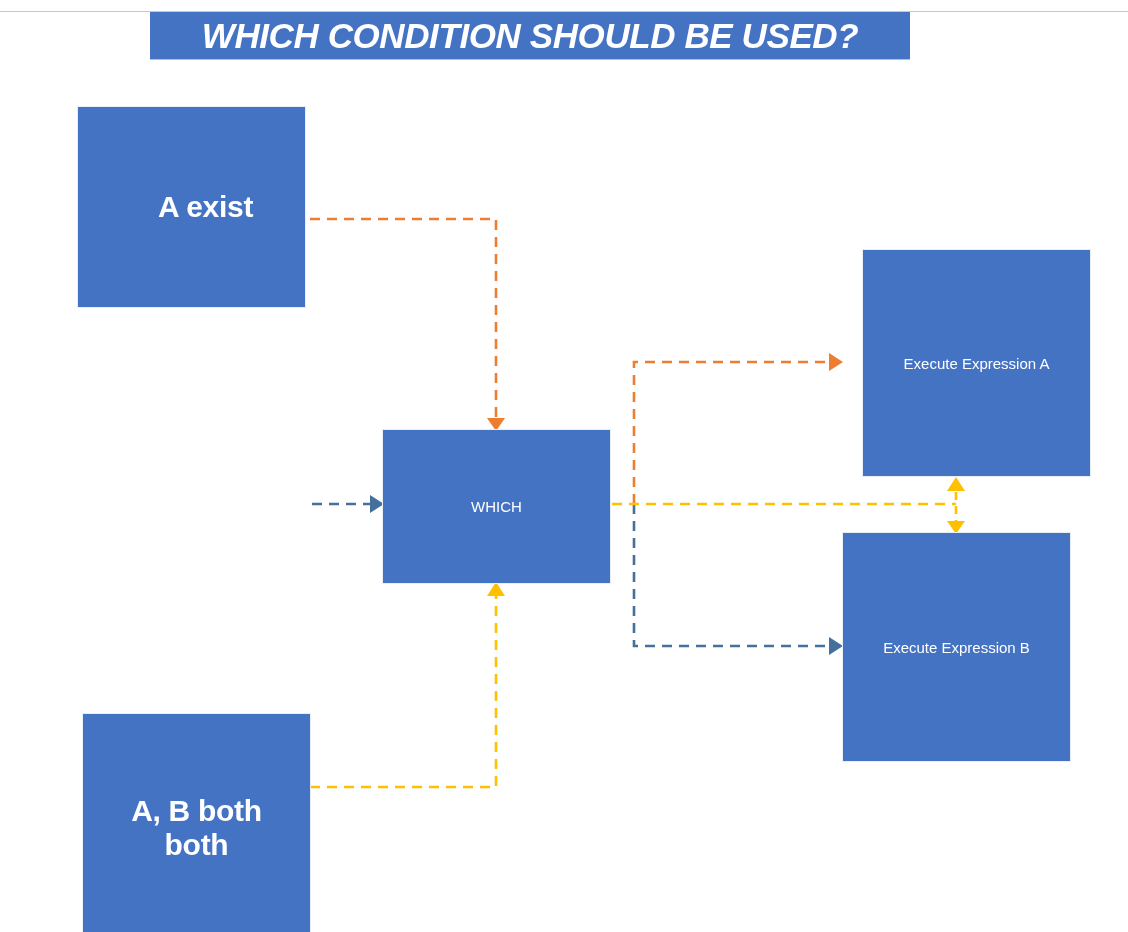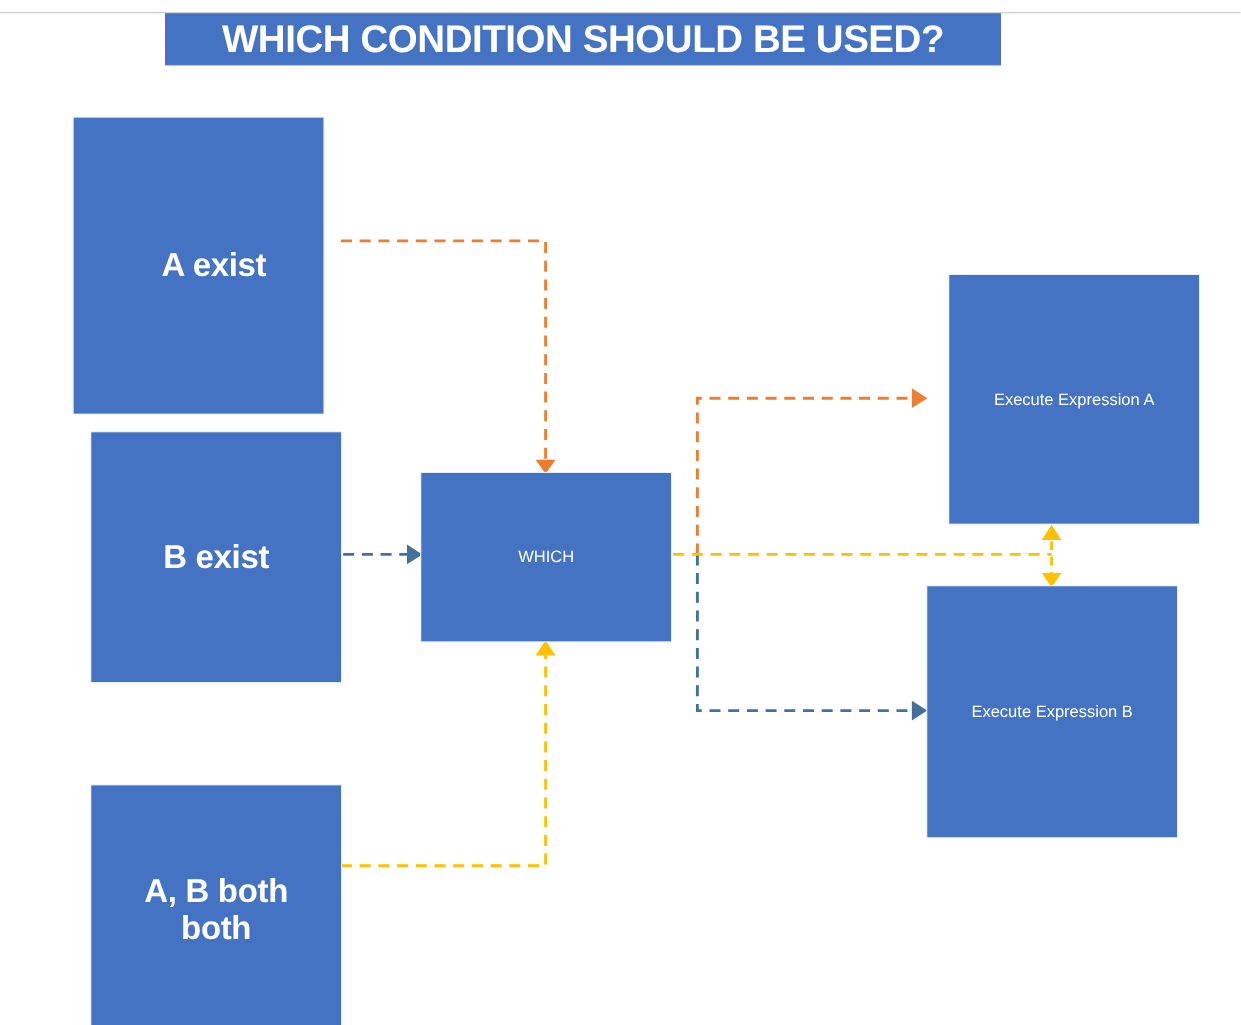--- a/index.html
+++ b/index.html
@@ -34,20 +34,21 @@
     align-items: center;
     justify-content: center;
     box-shadow: 0 1px 0 0 #bfbfbf;
   }
   .title-banner .title-text {
     color: #ffffff;
     font-size: 35px;
     font-weight: bold;
     letter-spacing: -0.4px;
     white-space: nowrap;
+    font-style: italic;
   }
   .node {
     position: absolute;
     background: #4573c4;
     box-sizing: border-box;
     display: flex;
     align-items: center;
     justify-content: center;
     text-align: center;
     color: #ffffff;
@@ -56,21 +57,21 @@
   .node.big-label {
     font-size: 30px;
     font-weight: bold;
     line-height: 1.12;
     letter-spacing: -0.3px;
   }
   .node.small-label {
     font-size: 15px;
     font-weight: normal;
   }
-  #node-a-exist   { left: 67px;  top: 107px; width: 227px; height: 269px; padding-left: 28px; }
+  #node-a-exist   { left: 78px;  top: 107px; width: 227px; height: 200px; padding-left: 28px; }
   #node-b-exist   { left: 83px;  top: 393px; width: 227px; height: 227px; }
   #node-ab-exist  { left: 83px;  top: 714px; width: 227px; height: 227px; }
   #node-true      { left: 383px; top: 430px; width: 227px; height: 153px; }
   #node-exec-a    { left: 863px; top: 250px; width: 227px; height: 226px; }
   #node-exec-b    { left: 843px; top: 533px; width: 227px; height: 228px; }
 
   .node .node-text { display: block; padding: 0 10px; }
 
   svg.connectors {
     position: absolute;
@@ -124,23 +125,20 @@
       <path d="M 956 492 L 956 521" fill="none" stroke="#ffc000" stroke-width="2.6" stroke-dasharray="8 6"></path>
       <polygon points="947,491 965,491 956,477" fill="#ffc000"></polygon>
       <polygon points="947,521 965,521 956,534" fill="#ffc000"></polygon>
     </g>
   </svg>
 
   <div id="node-a-exist" class="node big-label">
     <span class="node-text">A exist</span>
   </div>
 
-  <div id="node-b-exist" class="node big-label">
-    <span class="node-text">B exist</span>
-  </div>
 
   <div id="node-ab-exist" class="node big-label">
     <span class="node-text">
       <span>A, B both</span><br>
       <span>both</span>
     </span>
   </div>
 
   <div id="node-true" class="node small-label">
     <span class="node-text">WHICH</span>

